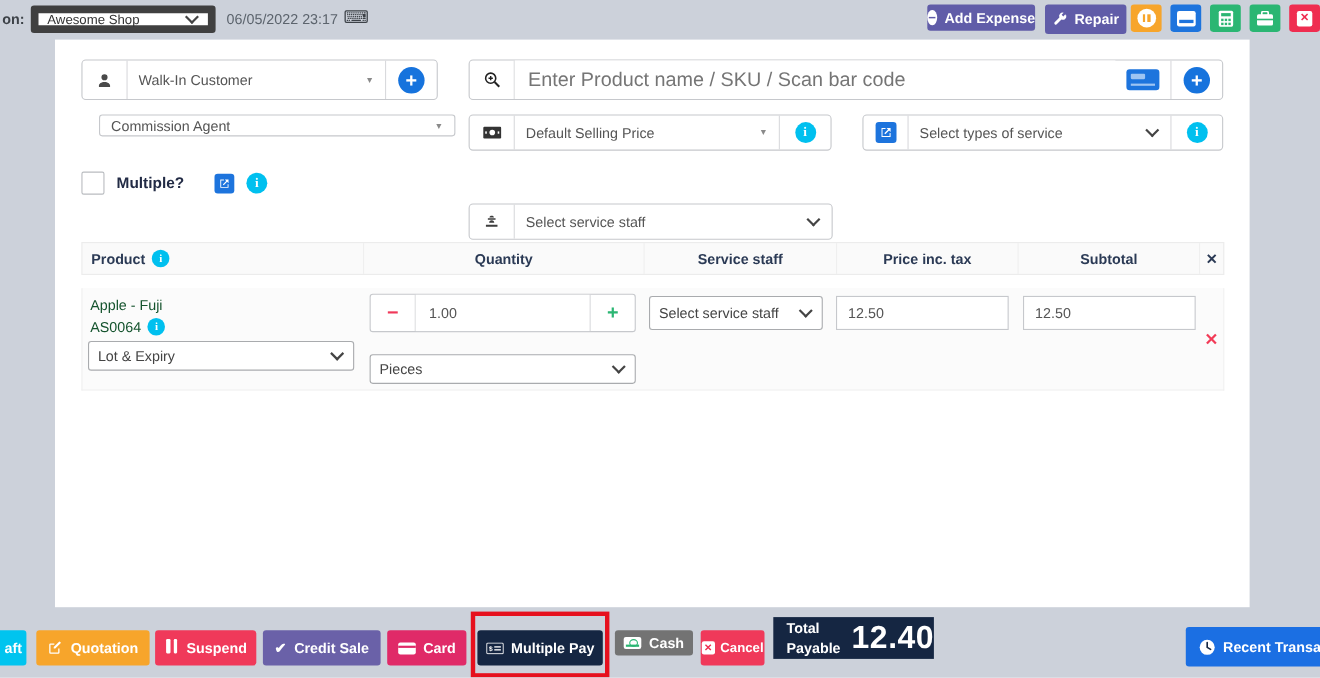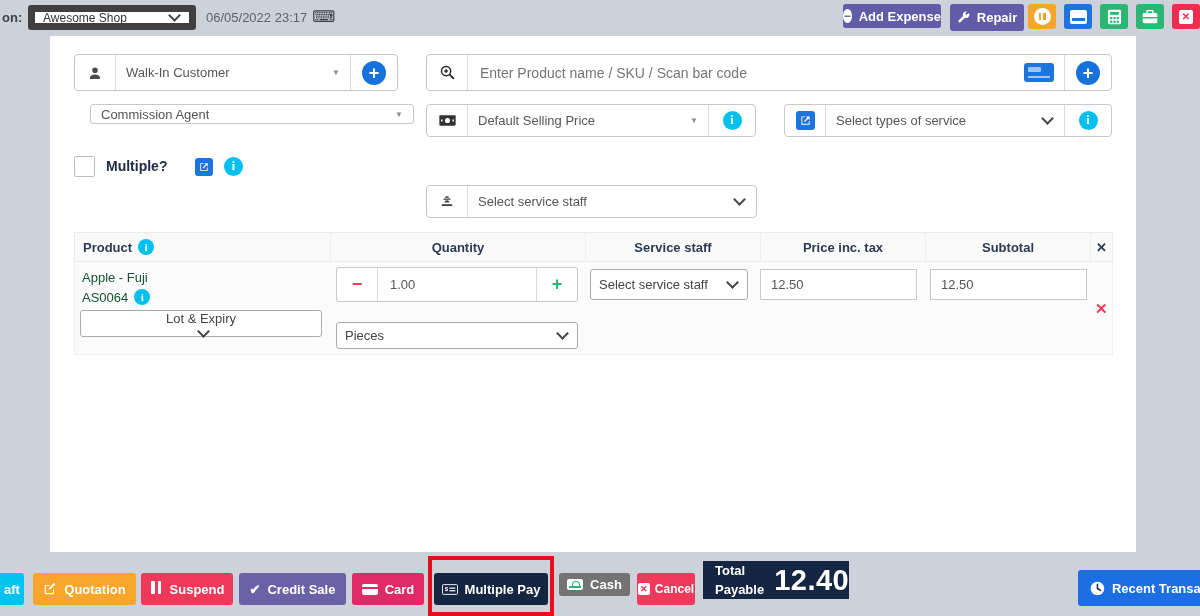--- a/index.html
+++ b/index.html
@@ -139,21 +139,21 @@
 
   <div class="abs grp" style="left:426px;top:54px;width:686px;height:37px;">
     <div class="icell">
       <svg width="17" height="17" viewBox="0 0 24 24">
         <circle cx="10" cy="10" r="6.5" fill="none" stroke="#222" stroke-width="2"></circle>
         <line x1="15" y1="15" x2="21" y2="21" stroke="#222" stroke-width="2.6"></line>
         <line x1="7.2" y1="10" x2="12.8" y2="10" stroke="#222" stroke-width="1.8"></line>
         <line x1="10" y1="7.2" x2="10" y2="12.8" stroke="#222" stroke-width="1.8"></line>
       </svg>
     </div>
-    <input class="qty-inp" style="font-size: 14px; color: #701a75;" placeholder="Enter Product name / SKU / Scan bar code">
+    <input class="qty-inp" style="font-size: 18px; color: #701a75;" placeholder="Enter Product name / SKU / Scan bar code">
     <div style="display:flex;align-items:center;padding:0 10px;">
       <span class="wscale"></span>
     </div>
     <div class="rcell">
       <span class="plus-circle">+</span>
     </div>
   </div>
 
   <div class="abs grp" style="left:90px;top:104px;width:324px;height:20px;border-radius:3px;">
     <div class="seltext">
@@ -216,21 +216,21 @@
       <svg width="14" height="14" viewBox="0 0 24 24">
         <path fill="#3d3d3d" d="M12 2c-2 0-3.5 1-3.5 2.5h7C15.5 3 14 2 12 2zM6 6h12v2H6zm6 3a4 4 0 0 0-4 4h8a4 4 0 0 0-4-4zM3 16h18v3H3z"></path>
       </svg>
     </div>
     <div class="seltext">
       <span>Select service staff</span>
       <span class="chev"></span>
     </div>
   </div>
 
-  <div class="abs thead" style="left:74px;top:232px;width:1039px;height:30px;">
+  <div class="abs thead" style="left:74px;top:220px;width:1039px;height:30px;">
     <div class="th" style="width:256px;justify-content:flex-start;padding-left:8px;">
       <span>Product</span>
       <span class="info-badge sm">i</span>
     </div>
     <div class="th" style="width:255px;">
         <span>Quantity</span>
       </div>
     <div class="th" style="width:175px;">
         <span>Service staff</span>
       </div>
@@ -245,21 +245,21 @@
       </div>
   </div>
 
   <div class="abs trow" style="left:74px;top:262px;width:1039px;height:93px;"></div>
 
   <div class="abs prod-link" style="left:82px;top:270px;">Apple - Fuji</div>
   <div class="abs" style="left:82px;top:289px;display:flex;align-items:center;gap:6px;">
     <span class="prod-link">AS0064</span>
     <span class="info-badge sm">i</span>
   </div>
-  <div class="abs nsel" style="left:80px;top:310px;width:242px;height:27px;flex-direction:column;">
+  <div class="abs nsel" style="left:80px;top:310px;width:242px;height:27px;">
     <span>Lot &amp; Expiry</span>
     <span class="chev"></span>
   </div>
 
   <div class="abs qty-grp" style="left:336px;top:267px;width:242px;height:35px;">
     <div class="qty-btn qty-minus">−</div>
     <input class="qty-inp" value="1.00" style="">
     <div class="qty-btn qty-plus">+</div>
   </div>
   <div class="abs nsel" style="left:336px;top:322px;width:242px;height:27px;">

